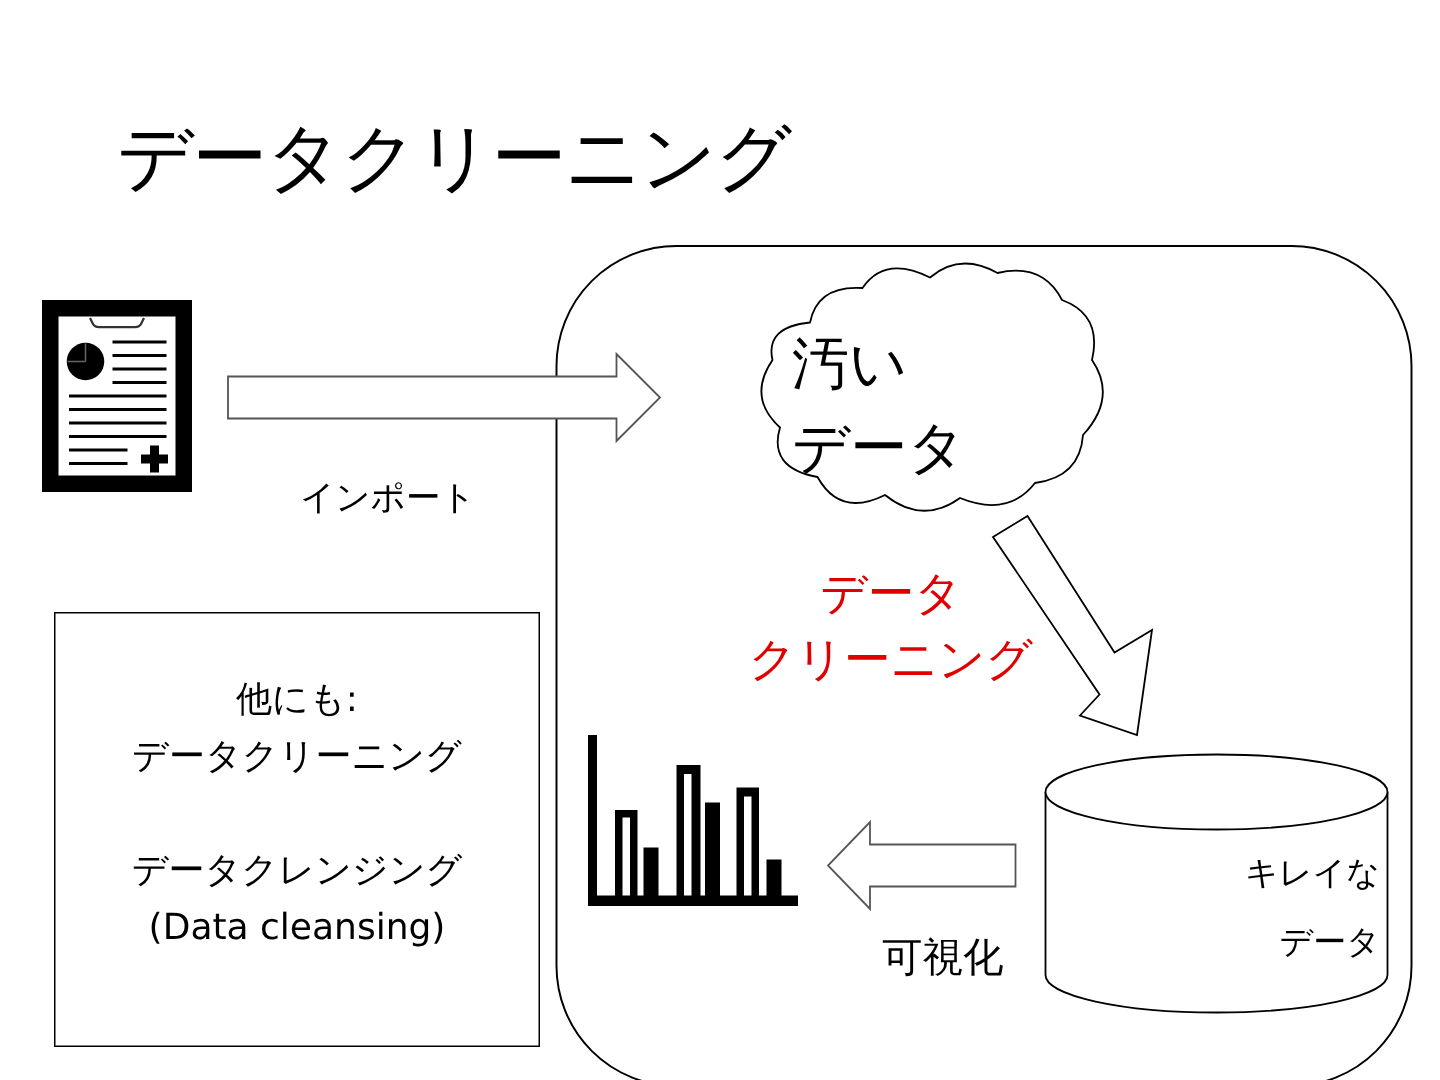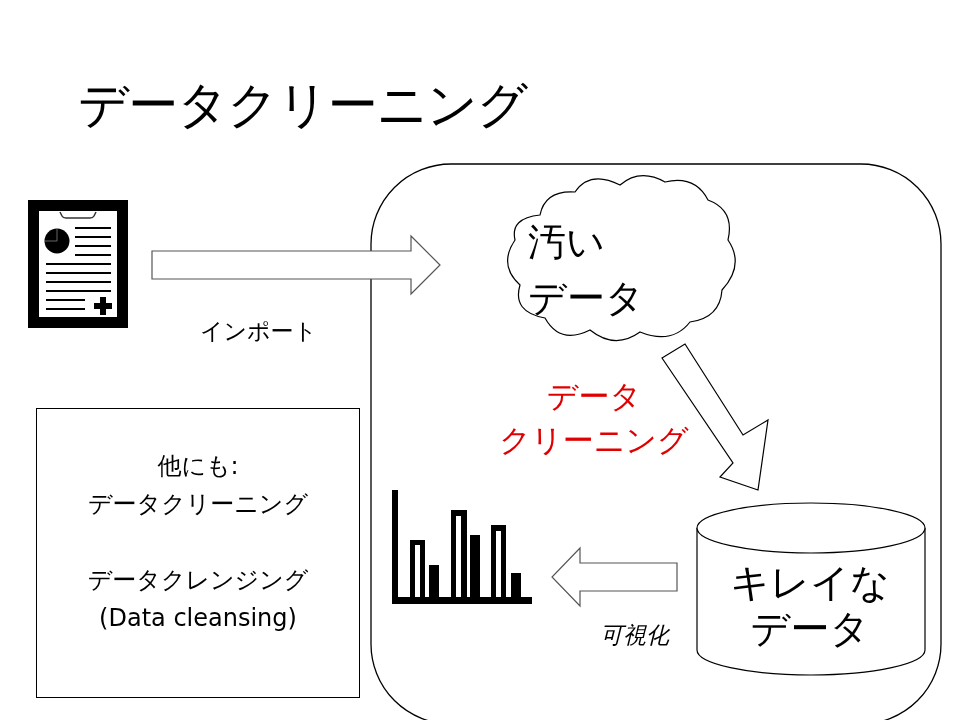--- a/index.html
+++ b/index.html
@@ -5,22 +5,22 @@
   html, body { margin: 0; padding: 0; background: #ffffff; }
   body { width: 960px; height: 720px; position: relative; overflow: hidden;
          font-family: "DejaVu Sans", "Liberation Sans", sans-serif; color: #000; }
   .abs { position: absolute; }
   .title { left: 78px; top: 70px; font-size: 50px; line-height: 70px; white-space: nowrap; letter-spacing: -1px; }
   svg.canvas { position: absolute; left: 0; top: 0; }
   .lbl { position: absolute; white-space: nowrap; }
   .import-label { left: 200px; top: 316px; font-size: 23px; }
   .cloud-text { left: 528px; top: 196px; width: 170px; text-align: left; font-size: 38px; line-height: 56px; margin-top: 18px; }
   .cleaning-text { left: 480px; top: 374px; width: 228px; text-align: center; font-size: 31px; line-height: 44px; }
-  .db-text { left: 700px; top: 560px; width: 220px; text-align: center; font-size: 39px; line-height: 46px; }
-  .viz-label { left: 600px; top: 620px; font-size: 23px; font-style: italic; }
+  .db-text { left: 700px; top: 560px; width: 220px; text-align: right; font-size: 22px; line-height: 46px; }
+  .viz-label { left: 588px; top: 620px; font-size: 27px; }
   .note-box { left: 36px; top: 408px; width: 324px; height: 290px; border: 1.2px solid #000; box-sizing: border-box;
               text-align: center; padding-top: 38px; font-size: 24px; line-height: 38px; }
   .note-box .gap { height: 38px; }
 </style>
 </head>
 <body>
 
 <div class="abs title">データクリーニング</div>
 
 <svg class="canvas" width="960" height="720" viewBox="0 0 960 720">

